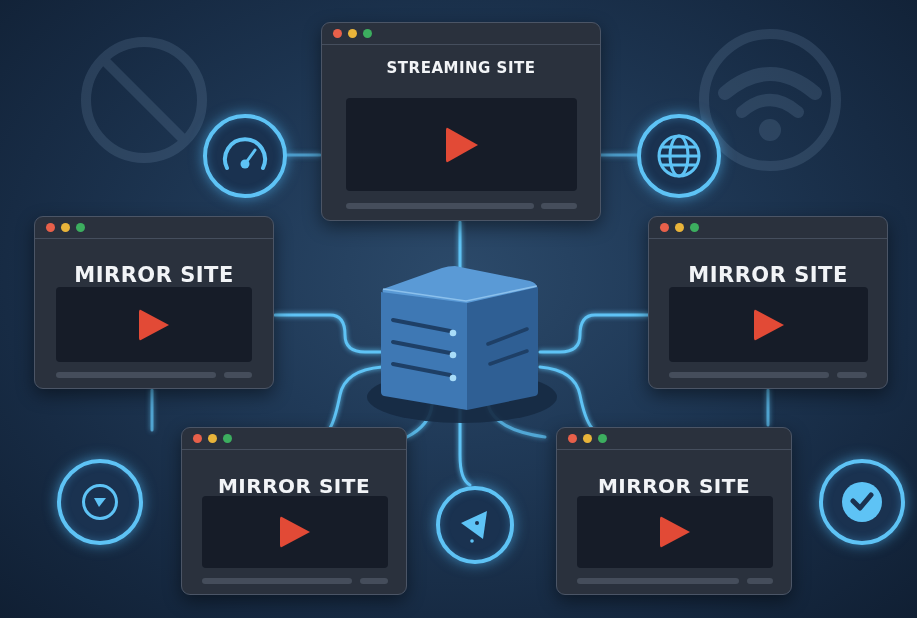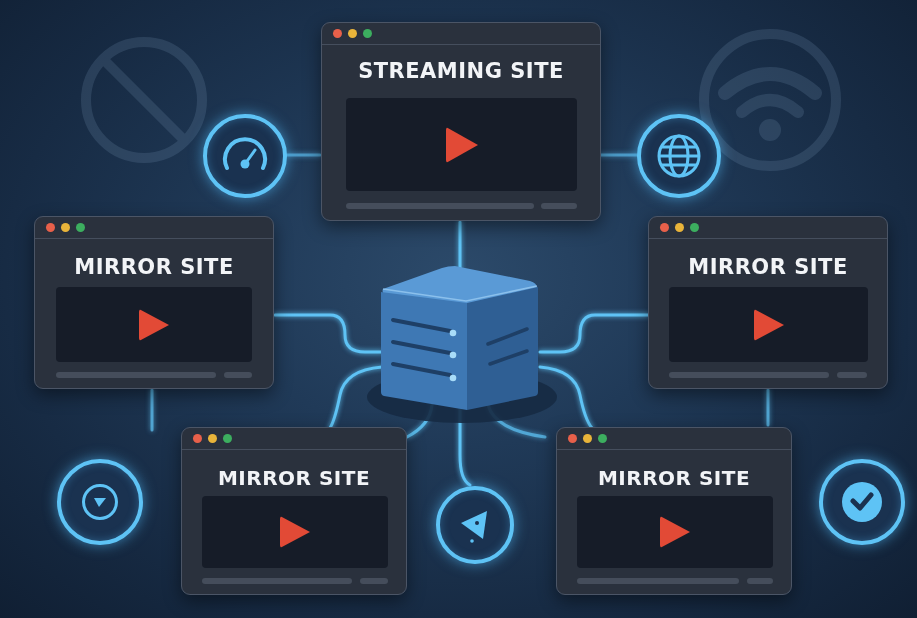--- a/index.html
+++ b/index.html
@@ -24,21 +24,21 @@
       display: flex; align-items: center; gap: 6px;
       padding-left: 11px;
     }
     .dot { width: 9px; height: 9px; border-radius: 50%; }
     .win .label {
       text-align: center;
       color: #f2f4f7;
       font-family: "DejaVu Sans", sans-serif;
       font-weight: bold;
       letter-spacing: 0.5px;
-      margin-top: 16px;
+      margin-top: 24px;
     }
     .win .player {
       position: absolute;
       background: #161c28;
       border-radius: 4px;
       display: flex; align-items: center; justify-content: center;
     }
     .play {
       width: 0; height: 0;
       border-top: 18px solid transparent;
@@ -113,21 +113,21 @@
     <path d="M600 155 L638 155" opacity="0.6"></path>
   </g>
 </svg>
 
 <div class="win" style="left:321px; top:22px; width:280px; height:199px;">
   <div class="titlebar">
     <span class="dot" style="background:#e8604a;"></span>
     <span class="dot" style="background:#e9b43a;"></span>
     <span class="dot" style="background:#3cae5f;"></span>
   </div>
-  <div class="label" style="font-size:21px; margin-top:14px;">STREAMING SITE</div>
+  <div class="label" style="font-size:15px; margin-top:14px;">STREAMING SITE</div>
   <div class="player" style="left:24px; top:75px; width:231px; height:93px;">
     <span class="play"></span>
   </div>
   <div class="bar" style="left:24px; top:180px; width:188px;"></div>
   <div class="bar" style="left:219px; top:180px; width:36px;"></div>
 </div>
 
 <div class="win small" style="left:34px; top:216px; width:240px; height:173px;">
   <div class="titlebar">
     <span class="dot" style="background:#e8604a;"></span>

